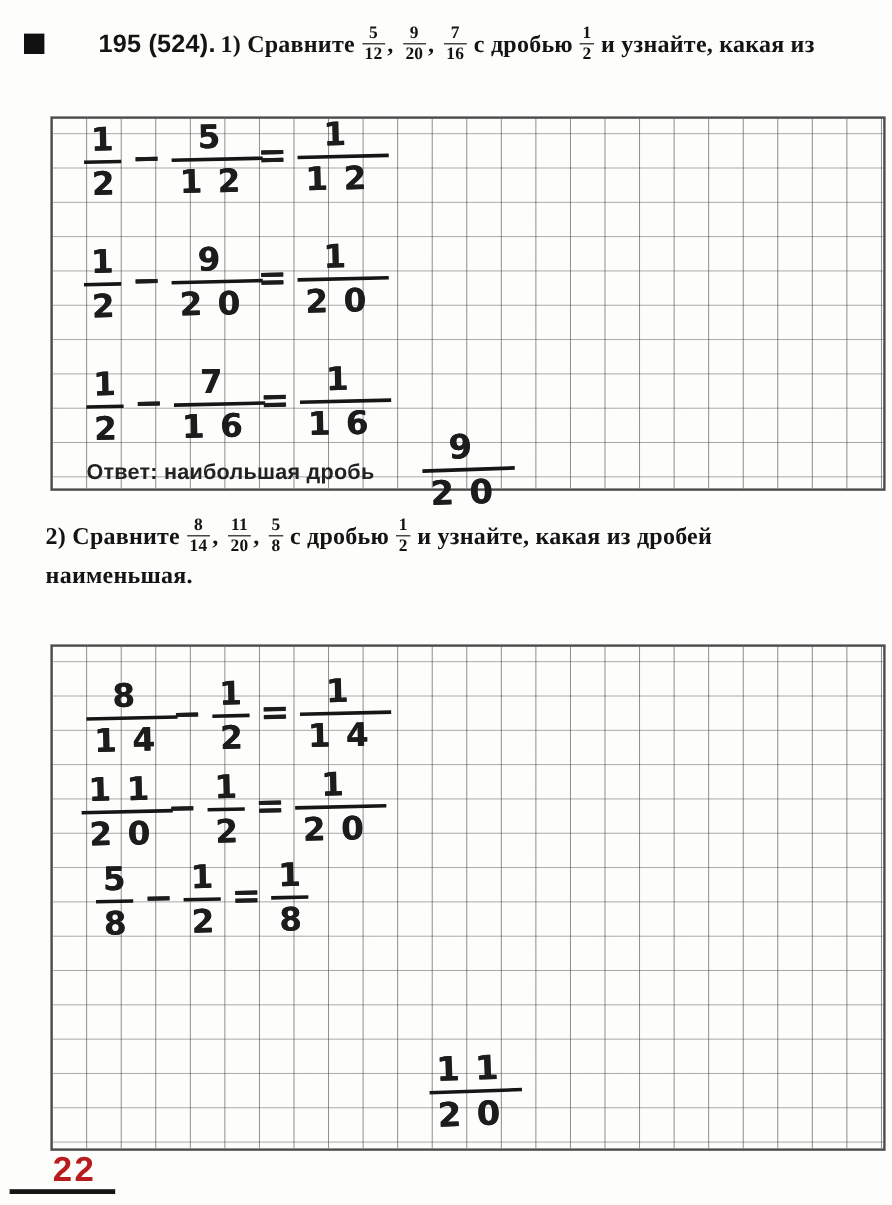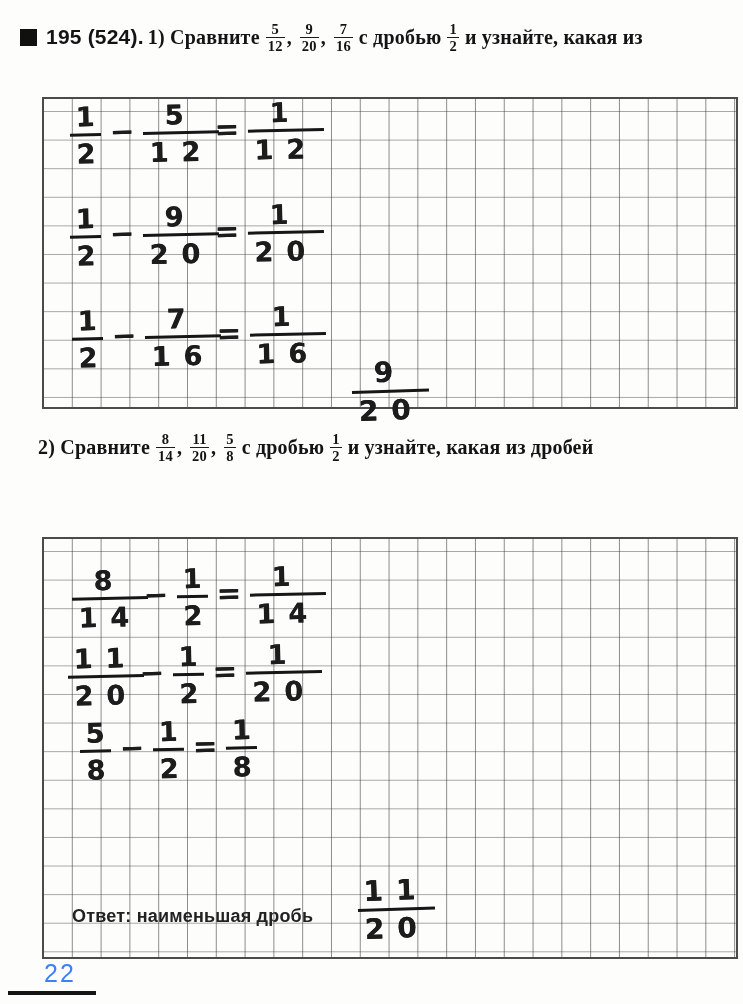--- a/index.html
+++ b/index.html
@@ -11,21 +11,21 @@
   
   .prob{
     position:absolute;font-weight:700;font-size:20px;line-height:30px;
     color:#141414;letter-spacing:.2px;
   }
   .prob .line{display:block;}
   .bullet{
     display:inline-block;width:17px;height:17px;background:#101010;
     vertical-align:-2px;margin-right:9px;
   }
-  .pnum{font-family:"Liberation Sans",sans-serif;font-weight:700;font-size:21px;margin-right:4px;}
+  .pnum{font-family:"Liberation Sans",sans-serif;font-weight:700;font-size:21px;margin-right:4px;margin-left:36px;}
   .pfrac{
     display:inline-block;vertical-align:middle;text-align:center;
     font-size:14.5px;line-height:1.12;margin:0 6px;position:relative;top:-2px;
   }
   .pfrac .pn{display:block;padding:0 2px;}
   .pfrac .pd{display:block;border-top:1.7px solid #1b1b1b;padding:0 2px;}
   .comma{margin-left:-4px;margin-right:2px;}
 
   
   .grid{
@@ -61,22 +61,22 @@
   
   .ans-label{
     position:absolute;font-family:"Liberation Sans",sans-serif;
     font-weight:700;font-size:18px;letter-spacing:.2px;color:#222222;
     white-space:nowrap;
   }
 
   
   .page-num{
     position:absolute;left:44px;top:959px;
-    font-family:"Liberation Sans",sans-serif;font-weight:400;font-size:25px;
-    letter-spacing:2px;color:#3b82f6;
+    font-family:"Liberation Sans",sans-serif;font-weight:700;font-size:29px;
+    letter-spacing:2px;color:#b91c1c;
   }
   .page-rule{position:absolute;left:8px;top:991px;width:88px;height:3.5px;background:#151515;}
 </style>
 </head>
 <body>
 
 <div id="page">
 
   <div class="prob" style="left:20px;top:22px;width:706px;">
     <span class="line">
@@ -130,30 +130,32 @@
           <span class="hn">7</span>
           <span class="hd wide">16</span>
         </span>
       <span class="hw-op">=</span>
       <span class="hfrac">
           <span class="hn">1</span>
           <span class="hd wide">16</span>
         </span>
     </div>
 
+    <div class="ans-label" style="left:28px;top:284px;">Ответ: наибольшая дробь</div>
 
     <div class="hw-ans" style="left:308px;top:260px;">
       <span class="hfrac"><span class="hn">9</span><span class="hd wide">20</span></span>
     </div>
   </div>
 
   <div class="prob" style="left:38px;top:432px;width:690px;">
     <span class="line">
       <span>2) Сравните</span><span class="pfrac"><span class="pn">8</span><span class="pd">14</span></span><span class="comma">,</span><span class="pfrac"><span class="pn">11</span><span class="pd">20</span></span><span class="comma">,</span><span class="pfrac"><span class="pn">5</span><span class="pd">8</span></span><span>с дробью</span><span class="pfrac"><span class="pn">1</span><span class="pd">2</span></span><span>и узнайте, какая из дробей</span>
     </span>
+    <span class="line">наименьшая.</span>
   </div>
 
   <div class="grid" id="grid2">
 
     <div class="hw-row" style="left:28px;top:26px;">
       <span class="hfrac">
           <span class="hn">8</span>
           <span class="hd wide">14</span>
         </span>
       <span class="hw-op">−</span>
@@ -195,21 +197,20 @@
           <span class="hn">1</span>
           <span class="hd">2</span>
         </span>
       <span class="hw-op">=</span>
       <span class="hfrac">
           <span class="hn">1</span>
           <span class="hd">8</span>
         </span>
     </div>
 
-    <div class="ans-label" style="left:28px;top:367px;">Ответ: наименьшая дробь</div>
 
     <div class="hw-ans" style="left:314px;top:338px;">
       <span class="hfrac"><span class="hn wide">11</span><span class="hd wide">20</span></span>
     </div>
   </div>
 
   <div class="page-num">22</div>
   <div class="page-rule"></div>
 
 </div>

